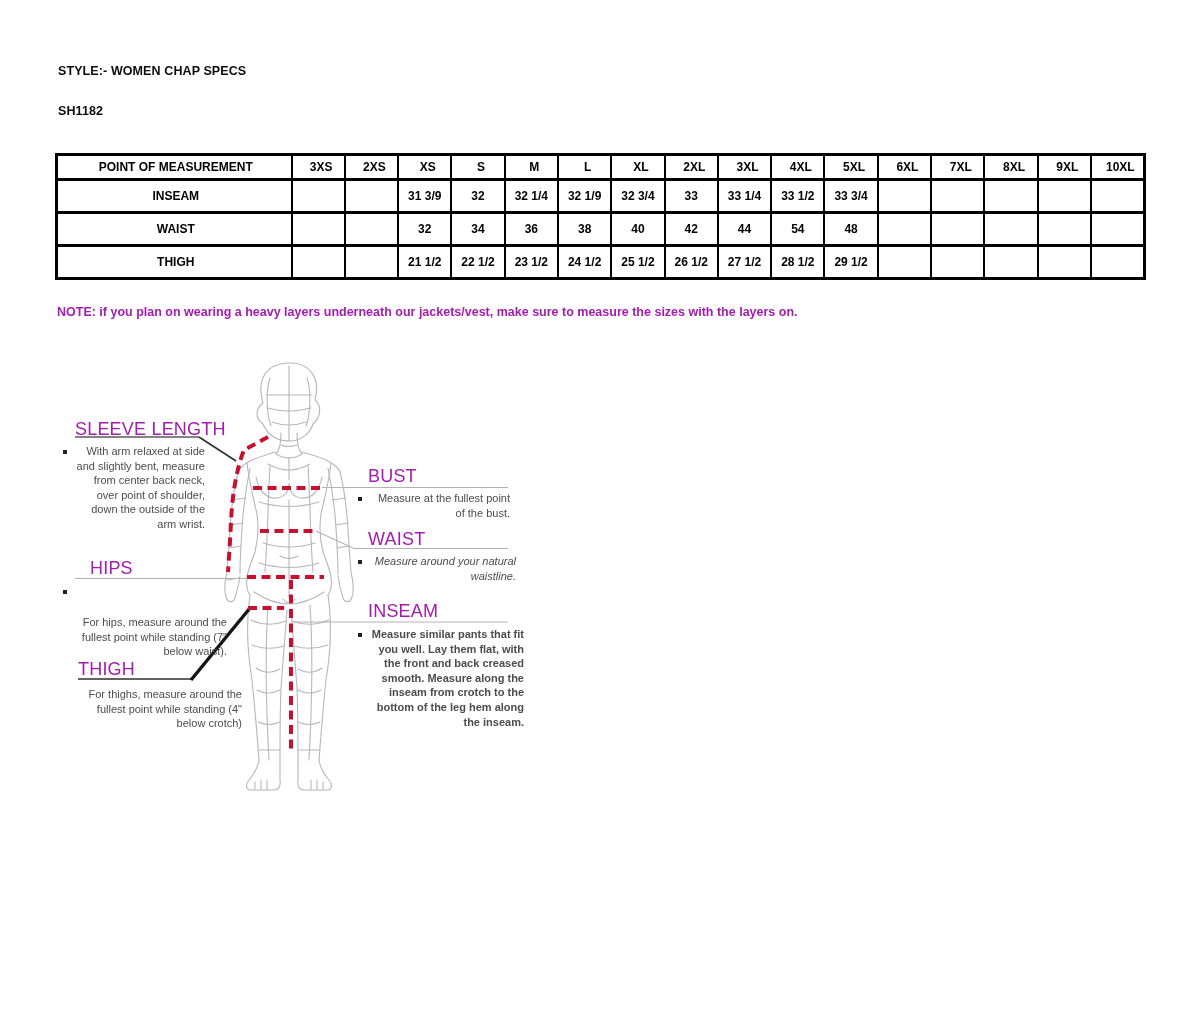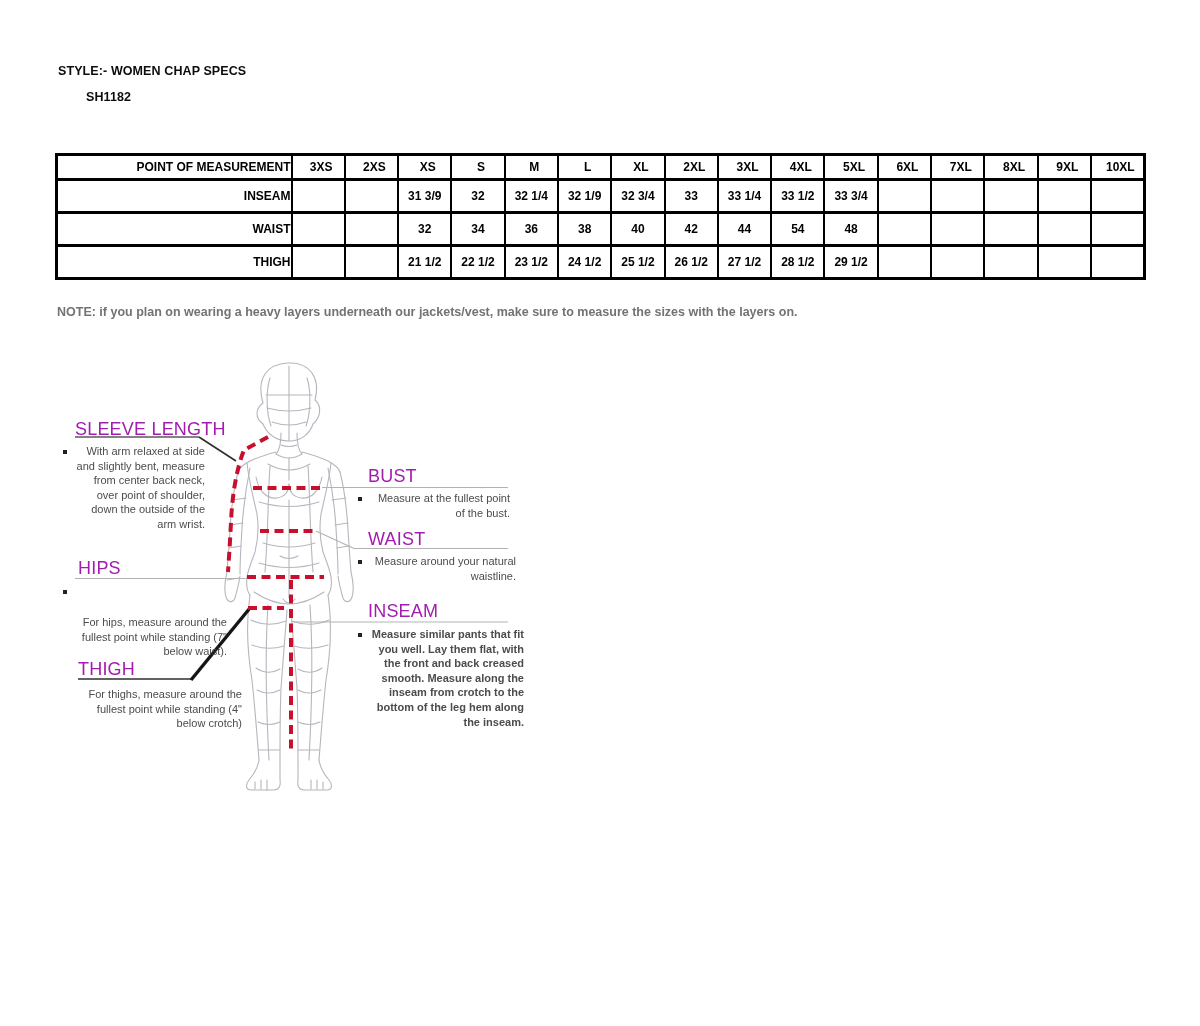--- a/index.html
+++ b/index.html
@@ -4,64 +4,64 @@
 <style>
   html,body { margin:0; padding:0; background:#ffffff; }
   body {
     width:1200px; height:1026px; position:relative; overflow:hidden;
     font-family:"Liberation Sans", sans-serif; color:#111;
   }
 
   
   .doc-line { position:absolute; left:58px; font-size:12.5px; font-weight:bold; color:#0d0d0d; letter-spacing:0.1px; }
   #doc-title { top:64px; }
-  #doc-code  { top:90px;margin-left:28px; }
+  #doc-code  { top:104px; }
 
   
   #size-table {
     position:absolute; left:55px; top:153px; width:1088px;
     border-collapse:collapse; table-layout:fixed;
     border:3px solid #000;
   }
   #size-table th, #size-table td {
     border:2px solid #000; border-top-width:3px; border-bottom-width:3px;
     font-size:12px; font-weight:bold; color:#000; text-align:center;
     padding:0; overflow:hidden; white-space:nowrap;
   }
   #size-table thead th { height:22px;padding-left:6px; }
   #size-table tbody td { height:30px; }
-  #size-table .left { text-align:right; padding-left:3px; }
-
-  
-  #note { position:absolute; left:57px; top:305px; width:1000px; font-size:12.5px; font-weight:bold; color:#737373; }
+  #size-table .left { text-align:center; padding-left:3px; }
+
+  
+  #note { position:absolute; left:57px; top:305px; width:1000px; font-size:12.5px; font-weight:bold; color:#a21caf; }
 
   
   #diagram-svg { position:absolute; left:0; top:350px; width:560px; height:460px; }
   .dg-head {
     position:absolute; font-size:18px; color:#a21caf; letter-spacing:0.2px; white-space:nowrap;
   }
   .dg-desc {
     position:absolute; font-size:11px; line-height:14.6px; color:#4c4c4c; margin:0;text-align:right;
   }
   .bullet {
     position:absolute; width:4px; height:4px; background:#222;
   }
   #lbl-sleeve  { left:75px;  top:419px; }
   #desc-sleeve { left:75px;  top:444px; width:130px; }
   #bul-sleeve  { left:63px;  top:450px; }
-  #lbl-hips    { left:78px;  top:558px; }
+  #lbl-hips    { left:90px;  top:558px; }
   #desc-hips   { left:75px;  top:615px; width:152px; }
   #bul-hips    { left:63px;  top:590px; }
   #lbl-thigh   { left:78px;  top:659px; }
   #desc-thigh  { left:78px;  top:687px; width:164px; }
   #lbl-bust    { left:368px; top:466px; }
   #desc-bust   { left:370px; top:491px; width:140px; }
   #bul-bust    { left:358px; top:497px; }
   #lbl-waist   { left:368px; top:529px; }
-  #desc-waist  { left:370px; top:554px; width:146px; }
+  #desc-waist  { left:370px; top:554px; width:146px;font-style:italic; }
   #bul-waist   { left:358px; top:560px; }
   #lbl-inseam  { left:368px; top:601px; }
   #desc-inseam { left:370px; top:627px; width:154px;font-weight:bold; }
   #bul-inseam  { left:358px; top:633px; }
 </style>
 </head>
 <body>
 
 <div id="doc-title" class="doc-line">STYLE:- WOMEN CHAP SPECS</div>
 <div id="doc-code" class="doc-line">SH1182</div>

